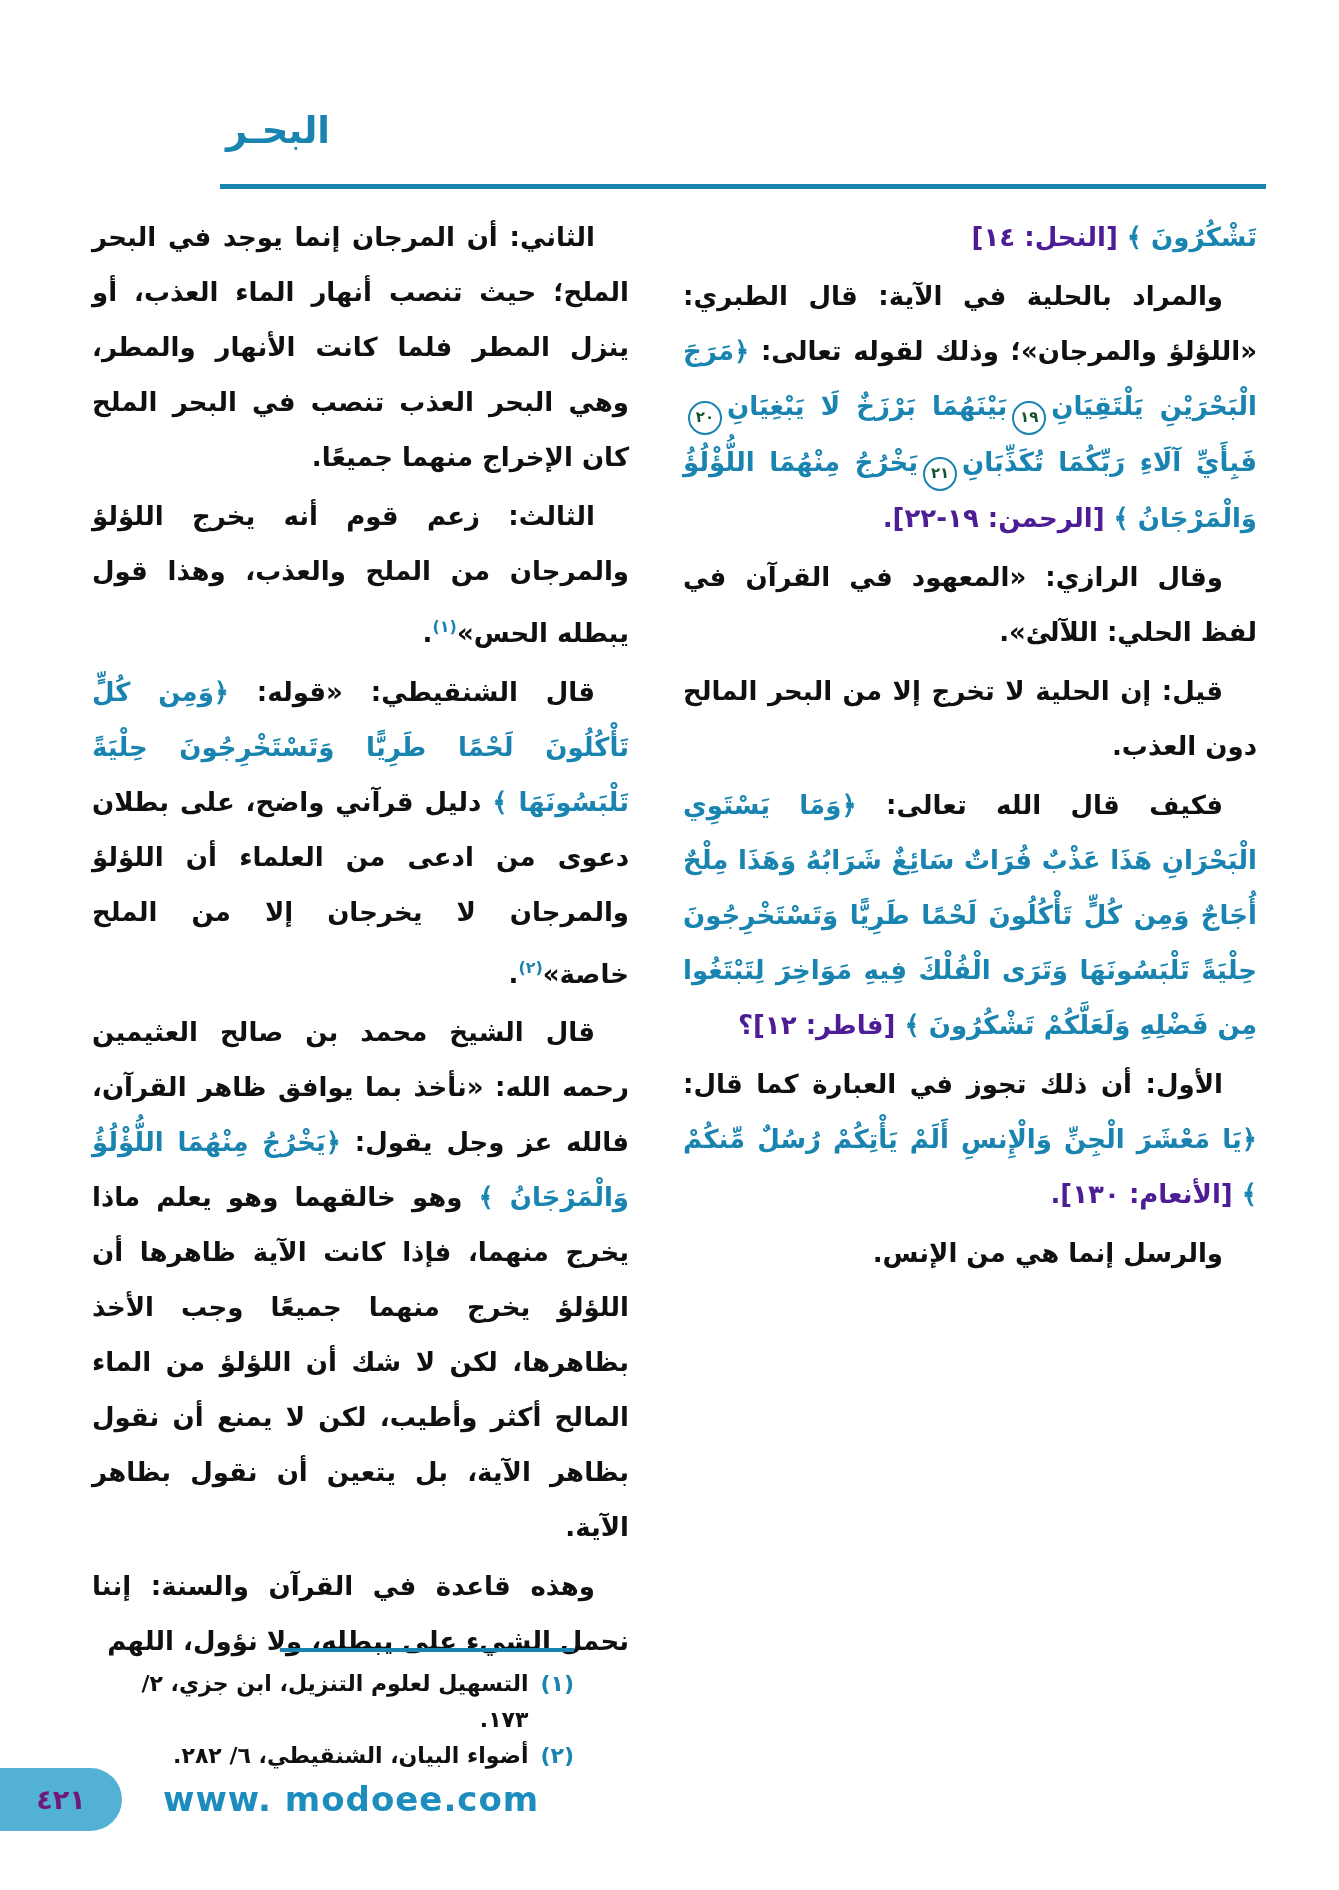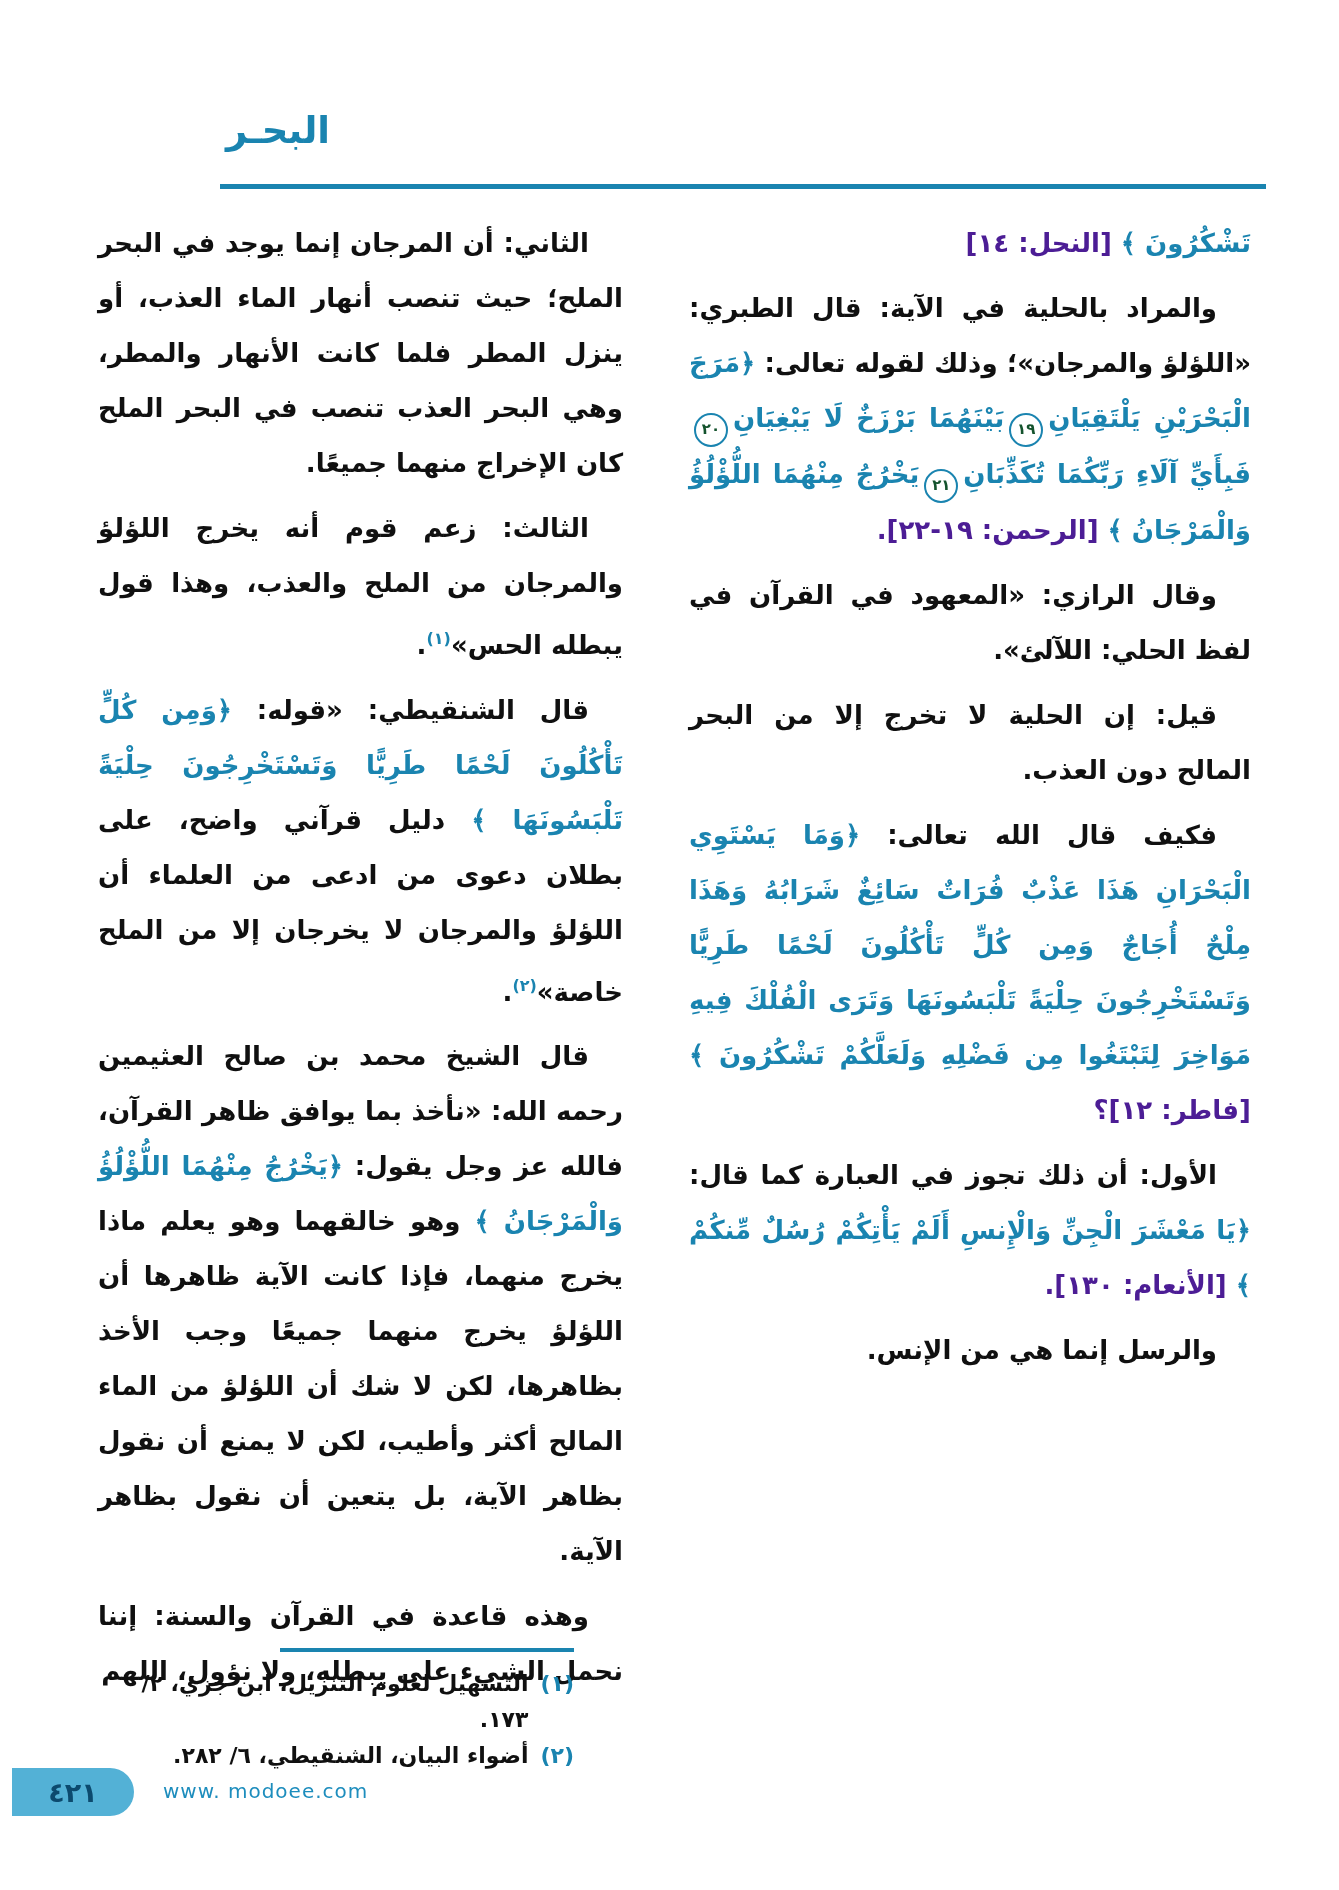--- a/index.html
+++ b/index.html
@@ -16,49 +16,49 @@
     position:absolute;top:184px;left:220px;width:1046px;height:5px;
     background:#1a84b0;
   }
   .columns{
     position:absolute;top:206px;right:78px;left:88px;
     display:flex;gap:46px;align-items:flex-start;
   }
   .col-right{width:582px;flex:none;}
   .col-left{width:545px;flex:none;}
   .para{
-    margin:10px;font-size:26px;line-height:55px;color:#101010;
+    margin:4px;font-size:26px;line-height:55px;color:#101010;
     text-align:justify;font-weight:bold;
   }
   .para.indent{text-indent:34px;}
   .q{color:#1a84b0;}
   .ref{color:#4c1d95;}
   .vn{
     display:inline-block;width:30px;height:30px;text-indent:0;
     border:2px solid #1a84b0;border-radius:50%;
     color:#14532d;font-size:15px;line-height:29px;text-align:center;
     margin:0 5px;vertical-align:-7px;font-weight:bold;
   }
   .fnmark{color:#1a84b0;font-size:16px;vertical-align:super;font-weight:bold;}
   .footnotes{position:absolute;left:100px;top:1648px;width:474px;}
   .fn-rule{width:294px;height:4px;background:#1a84b0;margin-bottom:14px;}
   .fn-line{
     display:flex;gap:12px;font-size:22px;line-height:36px;
     font-weight:bold;color:#101010;
   }
   .fn-num{color:#1a84b0;flex:none;}
   .page-tab{
-    position:absolute;left:12px;top:1768px;width:122px;height:48px;
+    position:absolute;left:0;top:1768px;width:122px;height:63px;
     background:#53b1d6;border-radius:0 32px 32px 0;
     display:flex;align-items:center;justify-content:center;
-    color:#0c4a6e;font-size:27px;font-weight:bold;
+    color:#701a75;font-size:27px;font-weight:bold;
   }
   .website{
     position:absolute;left:163px;top:1779px;direction:ltr;
-    color:#1d8dbd;font-size:20px;font-weight:normal;letter-spacing:1px;
+    color:#1d8dbd;font-size:34px;font-weight:bold;letter-spacing:1px;
   }
 </style>
 </head>
 <body>
 
 <div class="running-head">البحـر</div>
 <div class="header-rule"></div>
 
 <div class="columns">
 

